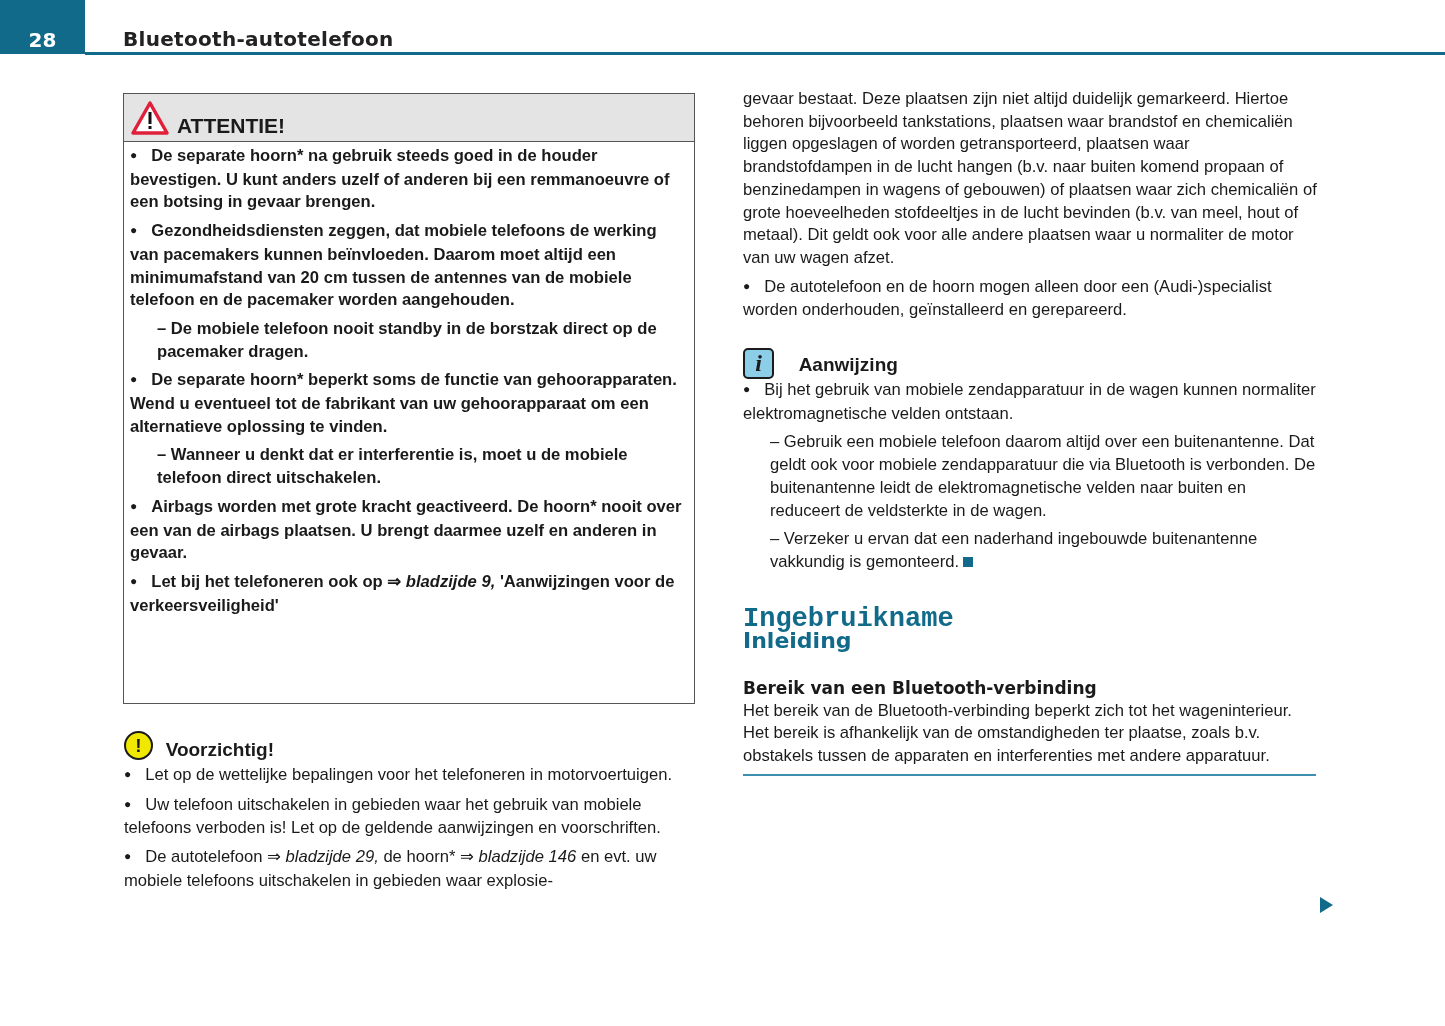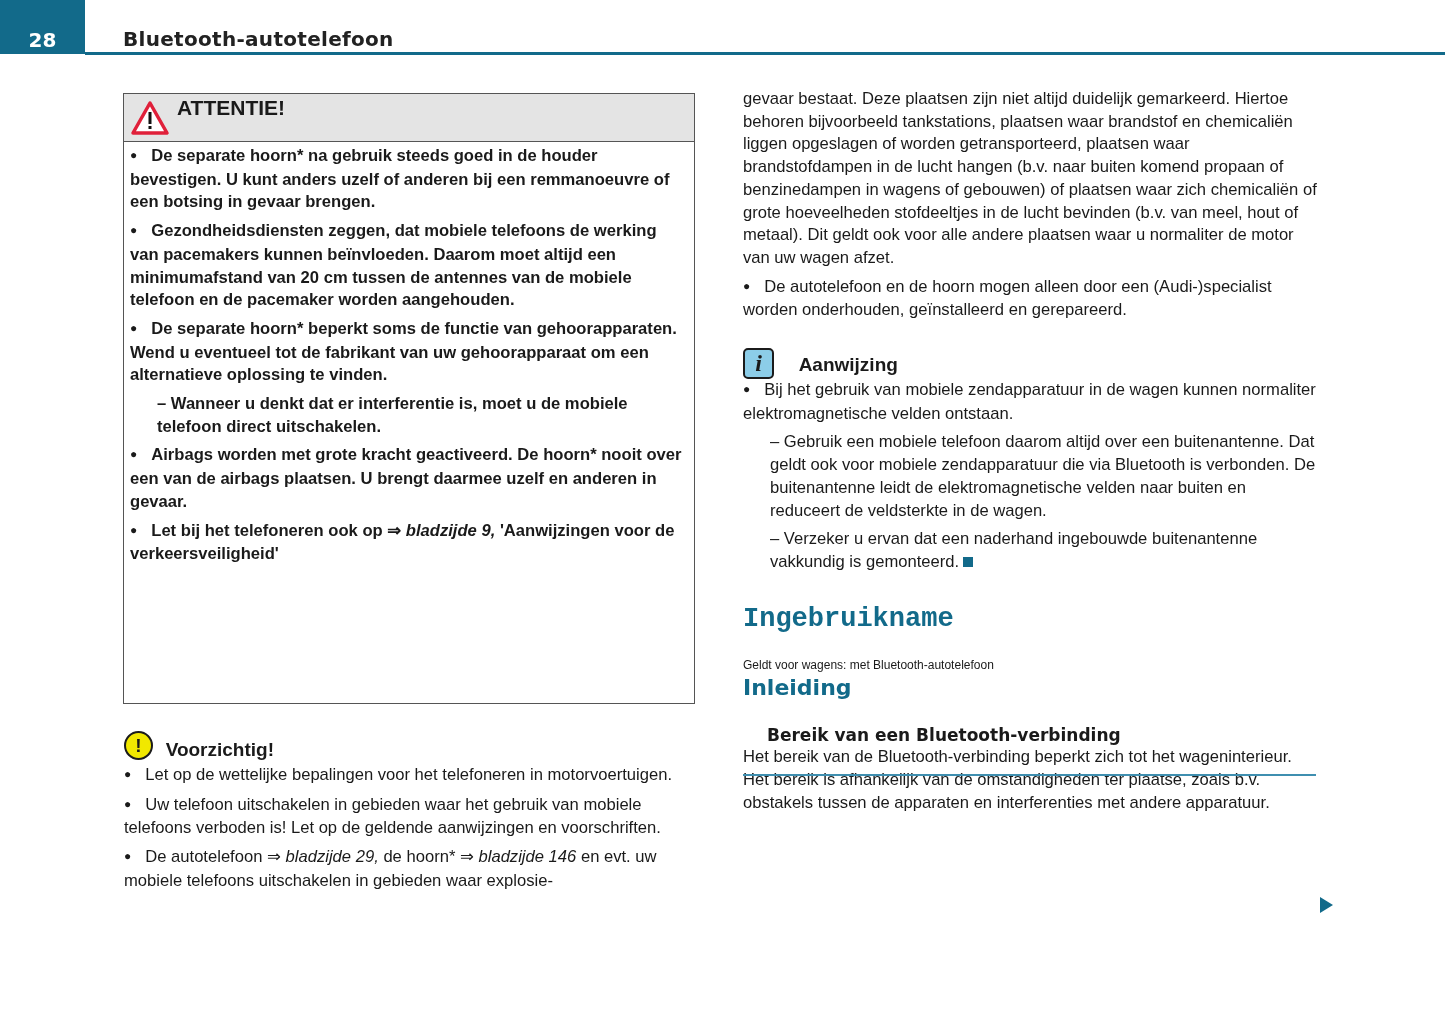--- a/index.html
+++ b/index.html
@@ -13,21 +13,21 @@
   .hdr-rule { position:absolute; left:85px; top:52px; width:1360px; height:3px; background:#126a8a; }
 
   .col { position:absolute; font-size:16.6px; line-height:22.7px; }
   .left { left:124px; width:573px; }
   .right { left:743px; width:575px; }
 
   .warnbox { position:absolute; left:123px; top:93px; width:572px; height:611px;
              border:1px solid #555; box-sizing:border-box; }
   .warnhead { height:47px; background:#e4e4e4; border-bottom:1px solid #555; position:relative; }
   .warnhead .tri { position:absolute; left:6px; top:6px; }
-  .warnhead .t { position:absolute; left:53px; top:2px; font-size:21px; font-weight:bold;
+  .warnhead .t { position:absolute; left:53px; top:20px; font-size:21px; font-weight:bold;
                  font-family:"Liberation Sans", sans-serif; }
   .warnbody { padding:3px 6px 0 6px; font-weight:bold; font-size:16.6px; line-height:22.7px; }
   .p { margin:0 0 6px 0; }
   .bul::before { content:"\25CF"; font-size:12px; margin-right:14px; position:relative; top:-2px; }
   .dash { padding-left:27px; }
   .it { font-style:italic; }
 
   .circ { display:inline-block; width:29px; height:29px; border-radius:50%; background:#f1e800;
           border:2.5px solid #1b1b1b; box-sizing:border-box; text-align:center; font-weight:bold;
           font-size:19px; line-height:25px; }
@@ -57,20 +57,21 @@
     <svg class="tri" width="40" height="36" viewBox="0 0 40 36">
       <path d="M20 3 L37 33 L3 33 Z" fill="#fff" stroke="#e0203a" stroke-width="3.5" stroke-linejoin="round"></path>
       <rect x="18.5" y="12" width="3" height="12" fill="#111"></rect>
       <rect x="18.5" y="26" width="3" height="3" fill="#111"></rect>
     </svg>
     <span class="t">ATTENTIE!</span>
   </div>
   <div class="warnbody">
     <p class="p bul">De separate hoorn* na gebruik steeds goed in de houder bevestigen. U kunt anders uzelf of anderen bij een remmanoeuvre of een botsing in gevaar brengen.</p>
     <p class="p bul">Gezondheidsdiensten zeggen, dat mobiele telefoons de werking van pacemakers kunnen beïnvloeden. Daarom moet altijd een minimumafstand van 20 cm tussen de antennes van de mobiele telefoon en de pacemaker worden aangehouden.</p>
+    <p class="p dash">– <span>De mobiele telefoon nooit standby in de borstzak direct op de pacemaker dragen.</span></p>
     <p class="p bul">De separate hoorn* beperkt soms de functie van gehoorapparaten. Wend u eventueel tot de fabrikant van uw gehoorapparaat om een alternatieve oplossing te vinden.</p>
     <p class="p dash">– <span>Wanneer u denkt dat er interferentie is, moet u de mobiele telefoon direct uitschakelen.</span></p>
     <p class="p bul"><span>Airbags worden met grote kracht geactiveerd. De hoorn* nooit over een van de airbags plaatsen. U brengt daarmee uzelf en anderen in gevaar.</span></p>
     <p class="p bul"><span>Let bij het telefoneren ook op ⇒</span> <span class="it">bladzijde 9,</span> <span>'Aanwijzingen voor de verkeersveiligheid'</span></p>
   </div>
 </div>
 
 <div class="col left" style="top:731px;">
   <div style="margin-bottom:4px;"><span class="circ">!</span>
     <span class="h3" style="position:relative;top:4px;margin-left:8px;">Voorzichtig!</span></div>
@@ -81,19 +82,18 @@
 
 <div class="col right" style="top:88px;">
   <p class="p">gevaar bestaat. Deze plaatsen zijn niet altijd duidelijk gemarkeerd. Hiertoe behoren bijvoorbeeld tankstations, plaatsen waar brandstof en chemicaliën liggen opgeslagen of worden getransporteerd, plaatsen waar brandstofdampen in de lucht hangen (b.v. naar buiten komend propaan of benzinedampen in wagens of gebouwen) of plaatsen waar zich chemicaliën of grote hoeveelheden stofdeeltjes in de lucht bevinden (b.v. van meel, hout of metaal). Dit geldt ook voor alle andere plaatsen waar u normaliter de motor van uw wagen afzet.</p>
   <p class="p bul">De autotelefoon en de hoorn mogen alleen door een (Audi-)specialist worden onderhouden, geïnstalleerd en gerepareerd.</p>
   <div style="margin-top:26px;"><span class="info">i</span>
     <span class="h3" style="margin-left:20px;">Aanwijzing</span></div>
   <p class="p bul">Bij het gebruik van mobiele zendapparatuur in de wagen kunnen normaliter elektromagnetische velden ontstaan.</p>
   <p class="p dash">– <span>Gebruik een mobiele telefoon daarom altijd over een buitenantenne. Dat geldt ook voor mobiele zendapparatuur die via Bluetooth is verbonden. De buitenantenne leidt de elektromagnetische velden naar buiten en reduceert de veldsterkte in de wagen.</span></p>
   <p class="p dash">– <span>Verzeker u ervan dat een naderhand ingebouwde buitenantenne vakkundig is gemonteerd.</span><span class="endmark"></span></p>
   <div class="blue-h1" style="margin-top:34px;">Ingebruikname</div>
-  <div class="small" style="margin-top:24px;">Geldt voor wagens: met Bluetooth-autotelefoon</div>
   <div class="blue-h2">Inleiding</div>
-  <div class="h4" style="margin-top:24px;margin-left:24px;">Bereik van een Bluetooth-verbinding</div>
+  <div class="h4" style="margin-top:24px;">Bereik van een Bluetooth-verbinding</div>
   <p class="p">Het bereik van de Bluetooth-verbinding beperkt zich tot het wageninterieur. Het bereik is afhankelijk van de omstandigheden ter plaatse, zoals b.v. obstakels tussen de apparaten en interferenties met andere apparatuur.</p>
 </div>
 <div class="rule2"></div>
 <div class="next"></div>
 
 </body></html>

